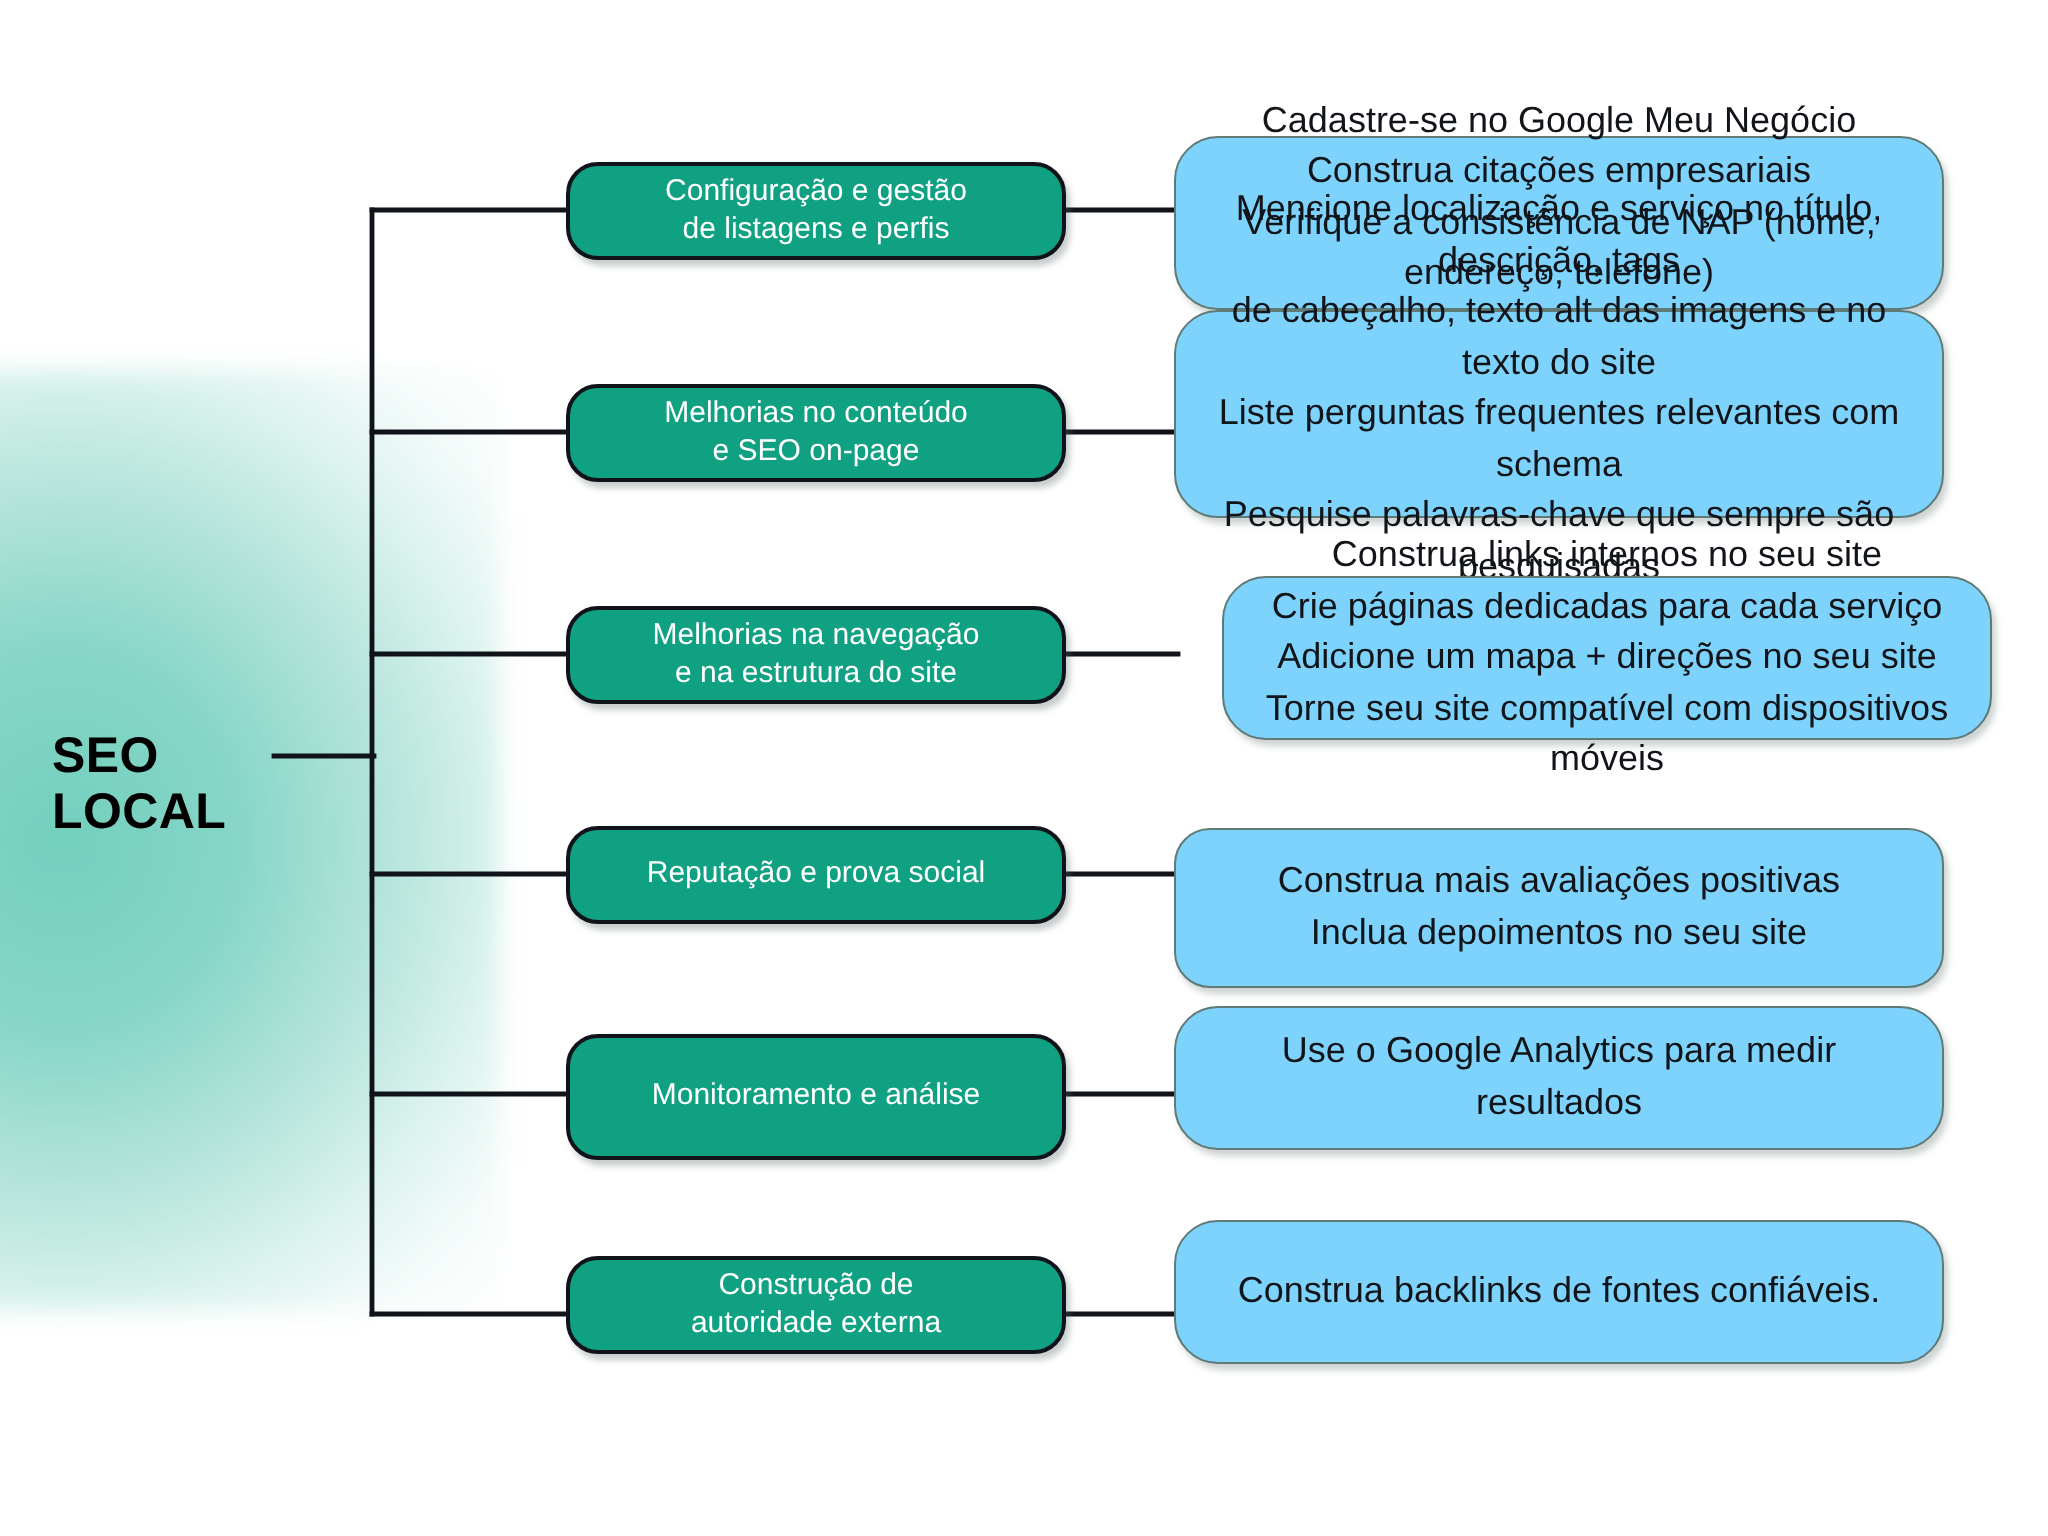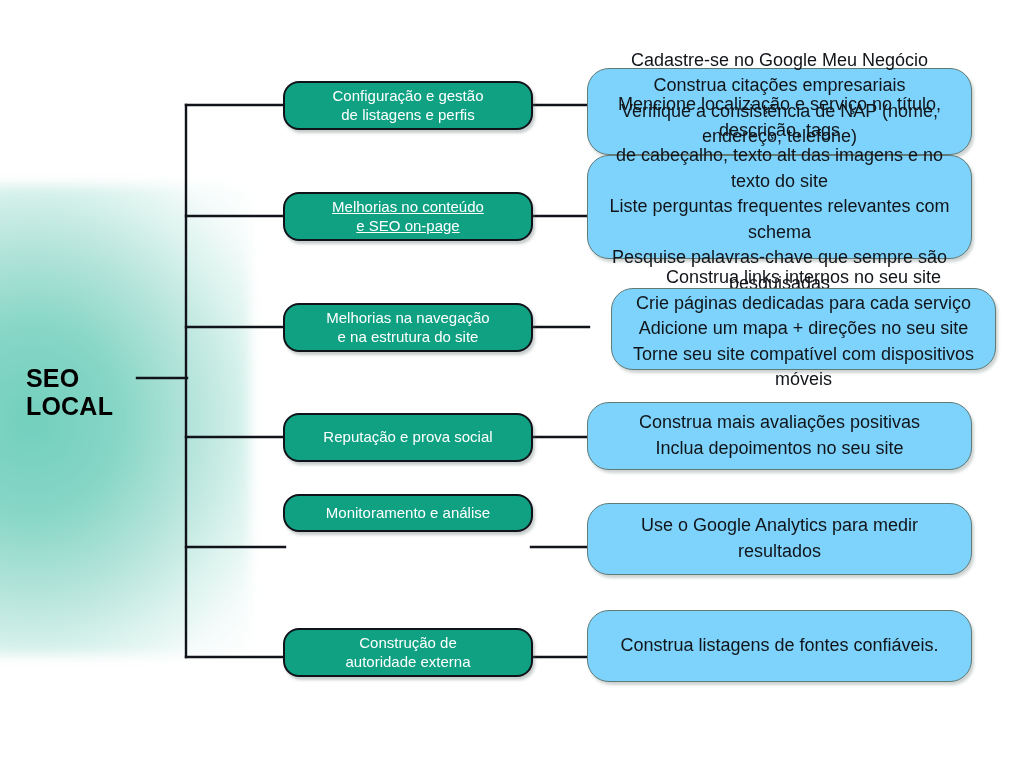--- a/index.html
+++ b/index.html
@@ -127,40 +127,40 @@
       <line x1="531" y1="216" x2="589" y2="216"></line>
       <line x1="531" y1="327" x2="589" y2="327"></line>
       <line x1="531" y1="437" x2="589" y2="437"></line>
       <line x1="531" y1="547" x2="589" y2="547"></line>
       <line x1="531" y1="657" x2="589" y2="657"></line>
     </g>
   </svg>
 
   <div class="node" style="top:81px;height:49px;">Configuração e gestão
 de listagens e perfis</div>
-  <div class="node" style="top:192px;height:49px;text-decoration:underline;">Melhorias no conteúdo
+  <div class="node" style="top:192px;height:49px;">Melhorias no conteúdo
 e SEO on-page</div>
   <div class="node" style="top:413px;height:49px;">Reputação e prova social</div>
   <div class="node" style="top:303px;height:49px;">Melhorias na navegação
 e na estrutura do site</div>
-  <div class="node" style="top:494px;height:38px;">Monitoramento e análise</div>
+  <div class="node" style="top:517px;height:63px;">Monitoramento e análise</div>
   <div class="node" style="top:628px;height:49px;">Construção de
 autoridade externa</div>
 
   <div class="detail" style="top:68px;height:87px;">Cadastre-se no Google Meu Negócio
 Construa citações empresariais
 Verifique a consistência de NAP (nome, endereço, telefone)
 Inclua sua localização nas mídias sociais</div>
   <div class="detail" style="top:155px;height:104px;">Mencione localização e serviço no título, descrição, tags
 de cabeçalho, texto alt das imagens e no texto do site
 Liste perguntas frequentes relevantes com schema
 Pesquise palavras-chave que sempre são pesquisadas
 Compartilhe conteúdo útil e exclusivo</div>
   <div class="detail" style="top:288px;height:82px;margin-left:24px;">Construa links internos no seu site
 Crie páginas dedicadas para cada serviço
 Adicione um mapa + direções no seu site
 Torne seu site compatível com dispositivos móveis</div>
-  <div class="detail" style="top:402px;height:68px;">Construa mais avaliações positivas
+  <div class="detail" style="top:414px;height:80px;border-radius:18px;">Construa mais avaliações positivas
 Inclua depoimentos no seu site</div>
   <div class="detail" style="top:503px;height:72px;">Use o Google Analytics para medir resultados</div>
-  <div class="detail" style="top:610px;height:72px;">Construa listagens de fontes confiáveis.</div>
+  <div class="detail" style="top:610px;height:72px;">Construa backlinks de fontes confiáveis.</div>
 
 </div>
 
 </body></html>

